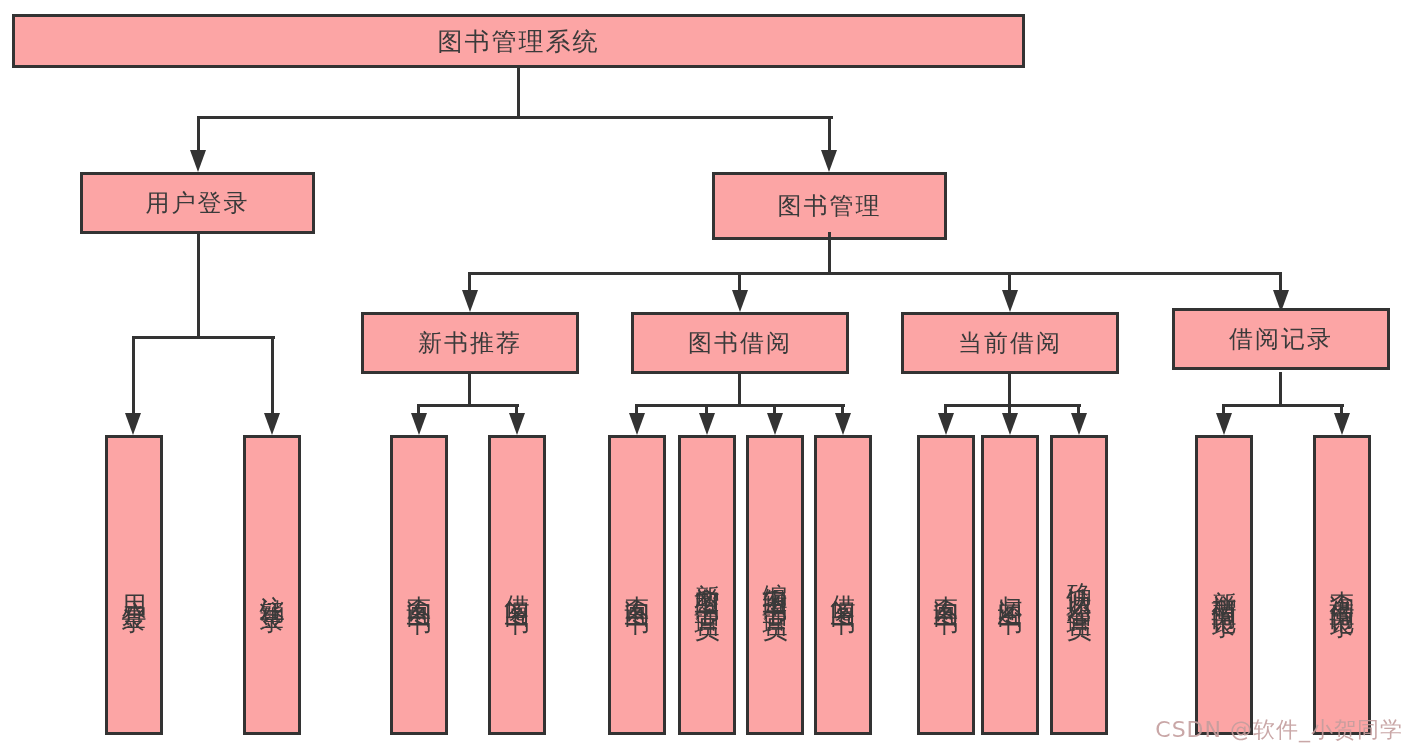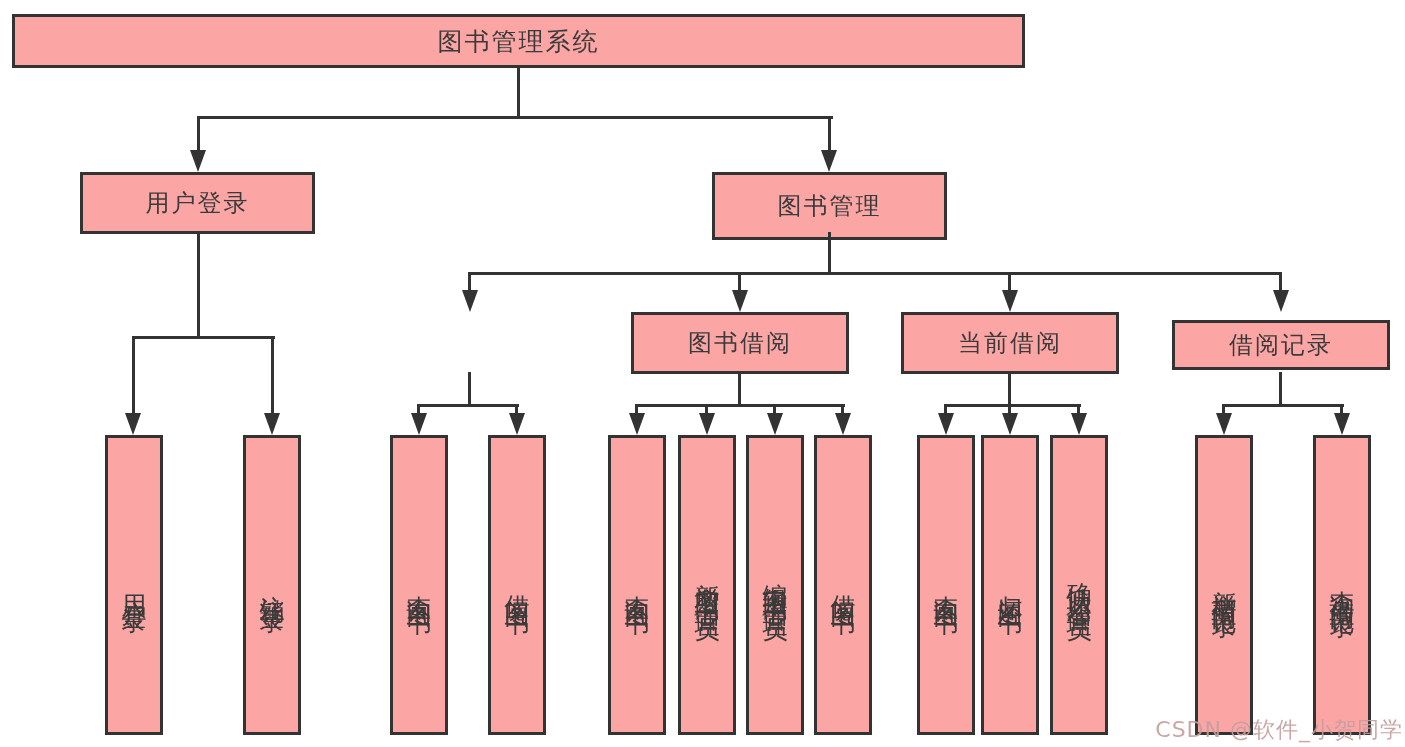--- a/index.html
+++ b/index.html
@@ -57,27 +57,30 @@
   <div class="hl" style="left:468px;top:272px;width:813px;"></div>
   <div class="vl" style="left:468px;top:272px;height:20px;"></div>
   <div class="ah" style="left:462px;top:290px;"></div>
   <div class="vl" style="left:738px;top:272px;height:20px;"></div>
   <div class="ah" style="left:732px;top:290px;"></div>
   <div class="vl" style="left:1008px;top:272px;height:20px;"></div>
   <div class="ah" style="left:1002px;top:290px;"></div>
   <div class="vl" style="left:1279px;top:272px;height:20px;"></div>
   <div class="ah" style="left:1273px;top:290px;"></div>
 
+  <div class="box" style="left:361px;top:312px;width:218px;height:62px;">
+    <span class="hlabel">新书推荐</span>
+  </div>
   <div class="box" style="left:631px;top:312px;width:218px;height:62px;">
     <span class="hlabel">图书借阅</span>
   </div>
   <div class="box" style="left:901px;top:312px;width:218px;height:62px;">
     <span class="hlabel">当前借阅</span>
   </div>
-  <div class="box" style="left:1172px;top:320px;width:218px;height:50px;">
+  <div class="box" style="left:1172px;top:308px;width:218px;height:62px;">
     <span class="hlabel">借阅记录</span>
   </div>
 
   <div class="vl" style="left:468px;top:372px;height:34px;"></div>
   <div class="hl" style="left:417px;top:404px;width:102px;"></div>
   <div class="vl" style="left:417px;top:404px;height:10px;"></div>
   <div class="ah" style="left:411px;top:413px;"></div>
   <div class="vl" style="left:515px;top:404px;height:10px;"></div>
   <div class="ah" style="left:509px;top:413px;"></div>
 

